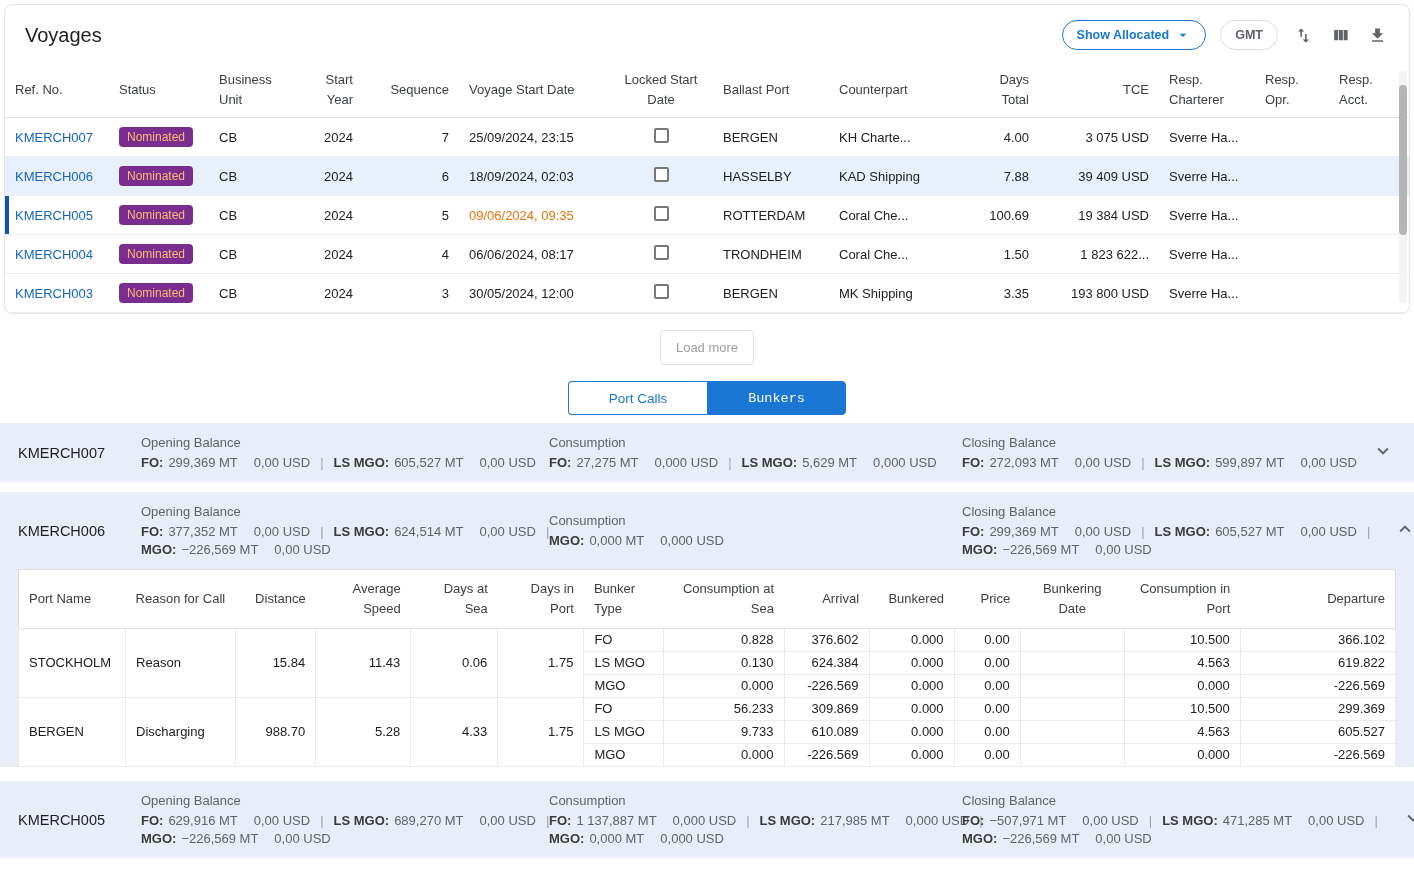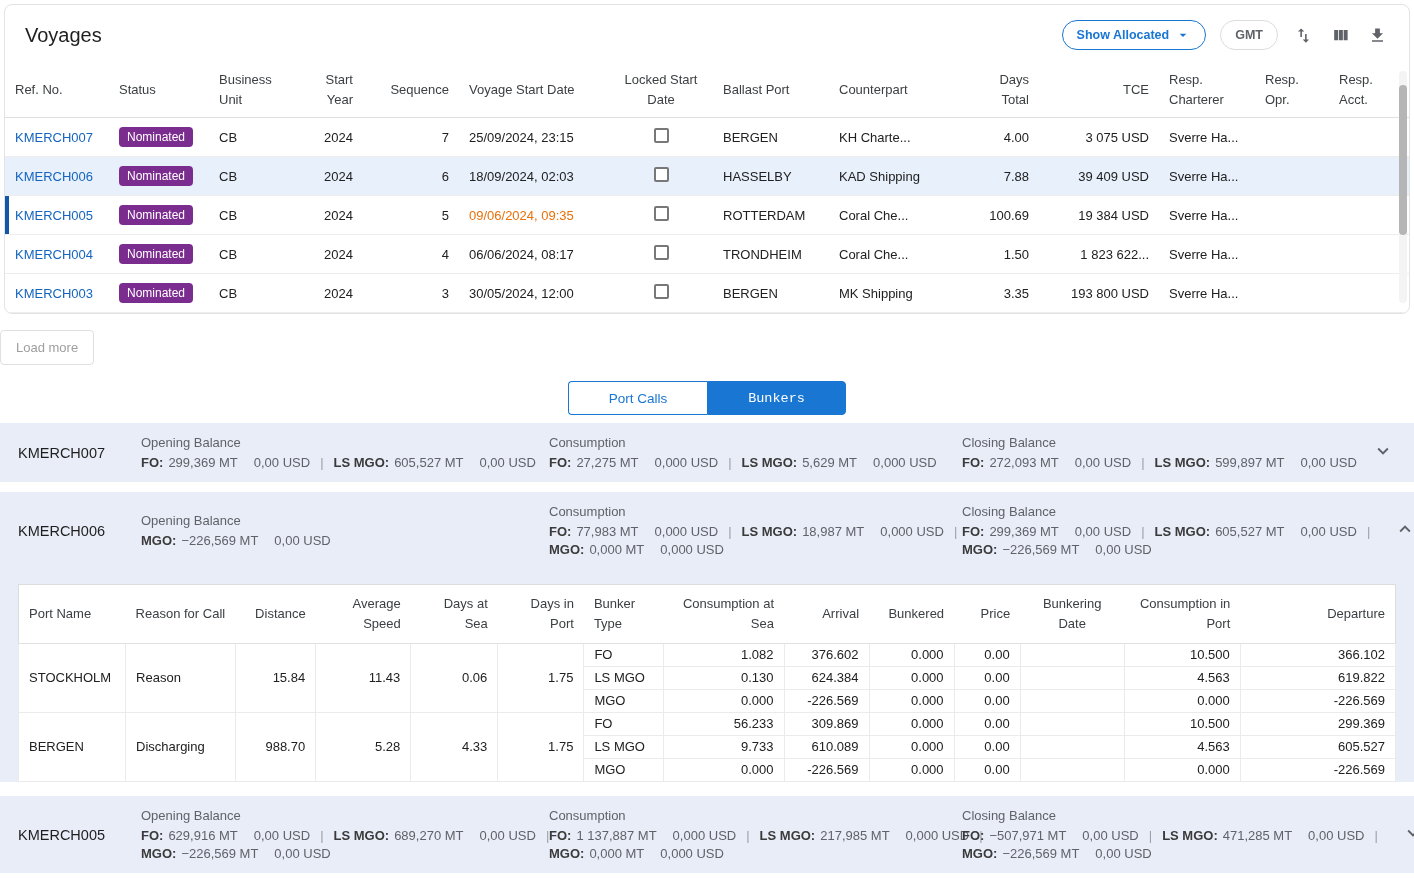--- a/index.html
+++ b/index.html
@@ -45,38 +45,38 @@
   .vtable td {
     padding:9px 10px; border-bottom:1px solid #ededed;
     white-space:nowrap; overflow:hidden;
   }
   .vtable .r { text-align:right; }
   .vtable .c { text-align:center; }
   tr.hl td { background:#e8f0fb; }
   tr.selected td:first-child { box-shadow:inset 4px 0 0 0 #1356a8; }
   .link { color:#1565c0; cursor:pointer; }
   .badge {
-    display:inline-block; background:#7b2d8f; color:#ffffff;
+    display:inline-block; background:#7b2d8f; color:#fdba74;
     font-size:12px; padding:3px 8px; border-radius:4px;
   }
   .warn { color:#e8710a; }
   .cbx {
     display:inline-block; width:15px; height:15px;
     border:2px solid #787878; border-radius:2px; background:#fff; cursor:pointer;
   }
   .vscroll-track {
     position:absolute; top:66px; right:2px; width:8px; height:232px;
     background:#f4f4f4; border-radius:4px;
   }
   .vscroll-thumb {
     position:absolute; top:14px; left:0; width:8px; height:150px;
     background:#b5b5b5; border-radius:4px; cursor:grab;
   }
   
-  .load-more-row { display:flex; justify-content:flex-start; margin:16px 0 0 0; }
+  .load-more-row { display:flex; justify-content:center; margin:16px 0 0 0; }
   .load-more {
     background:#fff; border:1px solid #e0e0e0; border-radius:4px;
     color:#9e9e9e; font-size:13px; padding:9px 15px; cursor:pointer;
     font-family:inherit;
   }
   .tabs { display:flex; justify-content:center; margin:16px 0 8px 0; }
   .tab {
     width:139px; height:34px; display:flex; align-items:center; justify-content:center;
     border:1px solid #1976d2; background:#fff; color:#1976d2;
     font-size:13.5px; cursor:pointer; font-family:inherit;
@@ -99,21 +99,21 @@
   .bval { color:#5f6368; }
   .bval.usd { margin-left:16px; }
   .sep { color:#9aa0a6; margin:0 10px; }
   .sep::before { content:"|"; }
   .chev { margin-left:auto; background:none; border:none; cursor:pointer; padding:2px; }
   .chev.up svg { transform:rotate(180deg); }
   
   .sec-table { margin:0 18px 14px 18px; }
   table.ptable {
     border-collapse:collapse; table-layout:fixed; width:100%;
-    background:#fff; border:1px solid #dcdcdc;margin-top:15px;
+    background:#fff; border:1px solid #dcdcdc;
   }
   .ptable th {
     font-weight:500; color:#3c4043; text-align:left;
     padding:9px 10px; line-height:1.55; vertical-align:middle;
     border-bottom:1px solid #e0e0e0; font-size:13px;
   }
   .ptable td {
     padding:3px 10px; border:1px solid #ebebeb; line-height:16px;
     white-space:nowrap; overflow:hidden;
   }
@@ -316,28 +316,28 @@
     </button>
   </div>
 </section>
 
 <section class="sec">
   <div class="sec-head">
     <div class="sec-id">KMERCH006</div>
     <div class="bgroup bg1">
       <div class="btitle">Opening Balance</div>
       <div class="bline">
+        <span class="entry"><span class="blabel">FO:</span><span class="bval">377,352 MT</span><span class="bval usd">0,00 USD</span></span><span class="sep"></span><span class="entry"><span class="blabel">LS MGO:</span><span class="bval">624,514 MT</span><span class="bval usd">0,00 USD</span></span><span class="sep"></span>
+      </div>
+      <div class="bline">
         <span class="entry"><span class="blabel">MGO:</span><span class="bval">−226,569 MT</span><span class="bval usd">0,00 USD</span></span>
       </div>
     </div>
     <div class="bgroup bg2">
       <div class="btitle">Consumption</div>
-      <div class="bline">
-        <span class="entry"><span class="blabel">FO:</span><span class="bval">77,983 MT</span><span class="bval usd">0,000 USD</span></span><span class="sep"></span><span class="entry"><span class="blabel">LS MGO:</span><span class="bval">18,987 MT</span><span class="bval usd">0,000 USD</span></span><span class="sep"></span>
-      </div>
       <div class="bline">
         <span class="entry"><span class="blabel">MGO:</span><span class="bval">0,000 MT</span><span class="bval usd">0,000 USD</span></span>
       </div>
     </div>
     <div class="bgroup bg3">
       <div class="btitle">Closing Balance</div>
       <div class="bline">
         <span class="entry"><span class="blabel">FO:</span><span class="bval">299,369 MT</span><span class="bval usd">0,00 USD</span></span><span class="sep"></span><span class="entry"><span class="blabel">LS MGO:</span><span class="bval">605,527 MT</span><span class="bval usd">0,00 USD</span></span><span class="sep"></span>
       </div>
       <div class="bline">
@@ -389,21 +389,21 @@
       </thead>
       <tbody>
         <tr>
           <td class="grp" rowspan="3">STOCKHOLM</td>
           <td class="grp" rowspan="3">Reason</td>
           <td class="grp r" rowspan="3">15.84</td>
           <td class="grp r" rowspan="3">11.43</td>
           <td class="grp r" rowspan="3">0.06</td>
           <td class="grp r" rowspan="3">1.75</td>
           <td>FO</td>
-          <td class="r">1.082</td>
+          <td class="r">0.828</td>
           <td class="r">376.602</td>
           <td class="r">0.000</td>
           <td class="r">0.00</td>
           <td></td>
           <td class="r">10.500</td>
           <td class="r">366.102</td>
         </tr>
         <tr>
           <td>LS MGO</td>
           <td class="r">0.130</td>

